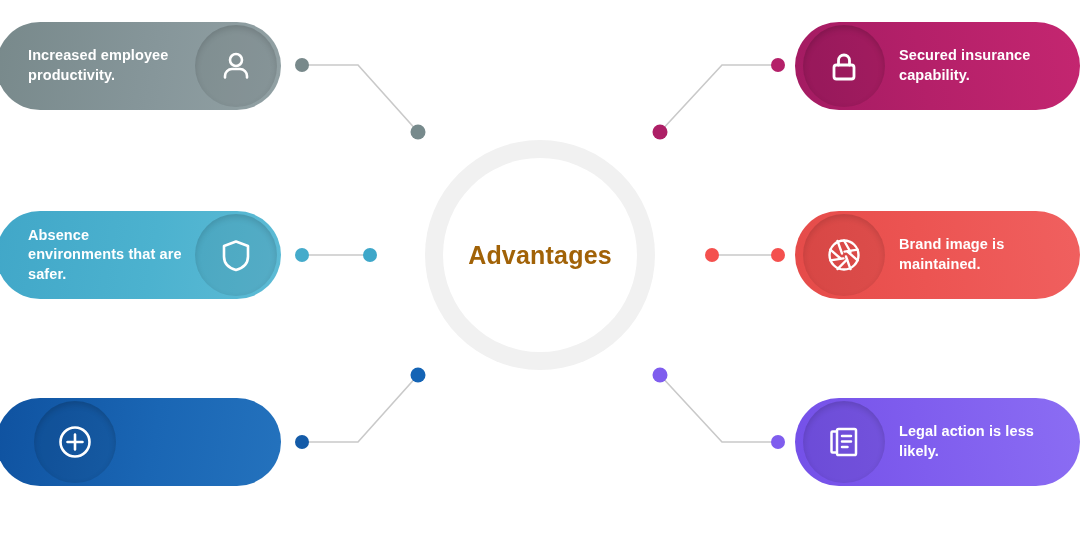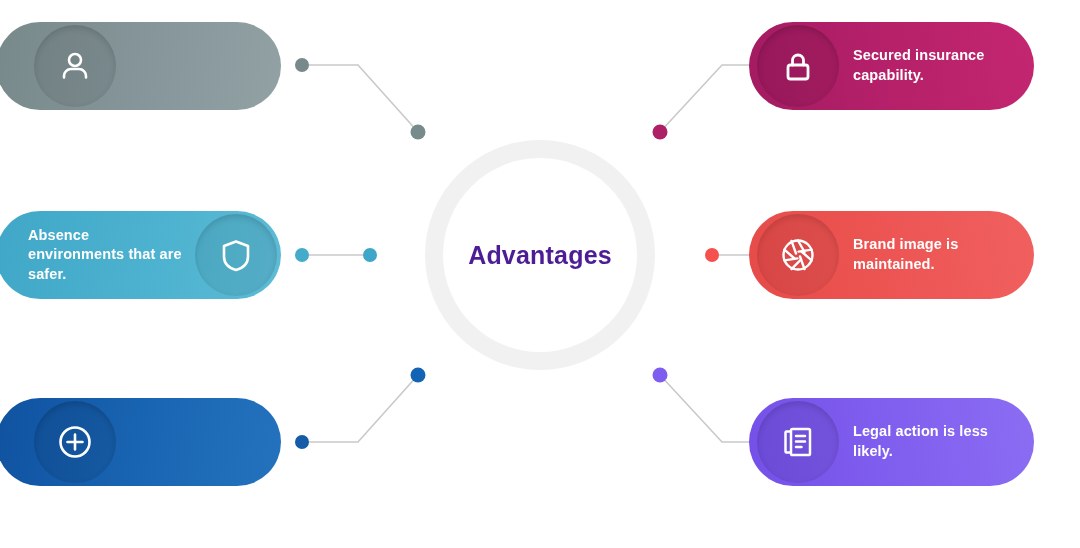--- a/index.html
+++ b/index.html
@@ -27,35 +27,35 @@
     left:18px;top:18px;
     width:194px;height:194px;
     border-radius:50%;
     background:#ffffff;
   }
   .center-title{
     position:absolute;
     left:425px;top:140px;
     width:230px;height:230px;
     display:flex;align-items:center;justify-content:center;
-    font-size:25px;font-weight:bold;color:#4c1d95;
+    font-size:25px;font-weight:bold;color:#a16207;
     letter-spacing:.2px;
   }
 
   
   .pill{
     position:absolute;
     width:285px;height:88px;
     border-radius:44px;
     display:flex;align-items:center;
     box-sizing:border-box;
     overflow:hidden;
   }
   .pill.left{left:-4px;}
-  .pill.right{left:749px;}
+  .pill.right{left:795px;}
   .pill.row1{top:22px;}
   .pill.row2{top:211px;}
   .pill.row3{top:398px;}
 
   .pill.left{flex-direction:row;padding-left:32px;padding-right:0;}
   .pill.right{flex-direction:row;padding-left:0;padding-right:24px;}
 
   .pill-label{
     font-size:14.5px;
     font-weight:bold;
@@ -127,20 +127,21 @@
   </svg>
 
   <div class="center-ring">
     <div class="hole"></div>
   </div>
   <div class="center-title">
     <span>Advantages</span>
   </div>
 
   <div class="pill left row1 t-gray">
+    <span class="pill-label">Increased employee productivity.</span>
     <span class="icon-disc">
       <svg width="40" height="40" viewBox="0 0 40 40" fill="none" stroke="#ffffff" stroke-width="2.6" stroke-linecap="round" stroke-linejoin="round">
         <circle cx="20" cy="14" r="6"></circle>
         <path d="M9 31.5v-1.5a7 7 0 0 1 7-7h8a7 7 0 0 1 7 7v1.5"></path>
       </svg>
     </span>
   </div>
 
   <div class="pill left row2 t-cyan">
     <span class="pill-label">Absence environments that are safer.</span>

